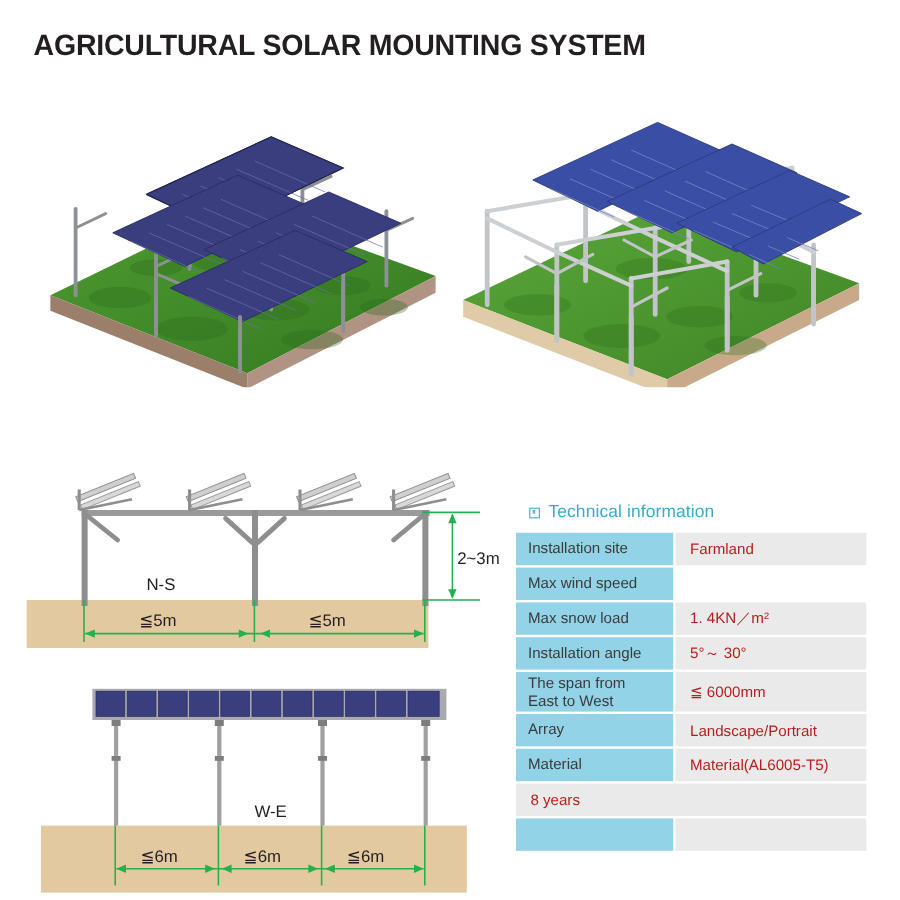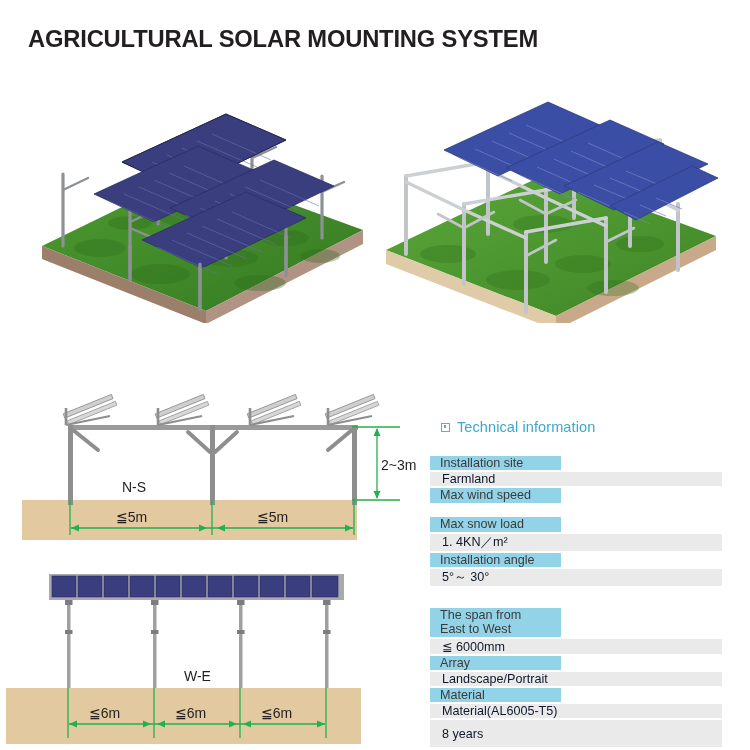--- a/index.html
+++ b/index.html
@@ -35,35 +35,35 @@
     position: absolute;
     overflow: hidden;
   }
   #render-left  { left: 30px;  top: 78px;  width: 345px; height: 245px; }
   #render-right { left: 378px; top: 78px;  width: 345px; height: 245px; }
   .render svg { display: block; width: 100%; height: 100%; }
 
   
   .diagram { position: absolute; }
   #diagram-ns { left: 22px; top: 392px; width: 400px; height: 148px; }
-  #diagram-we { left: 6px; top: 556px; width: 400px; height: 188px; text-align: right; }
+  #diagram-we { left: 34px; top: 556px; width: 400px; height: 188px; text-align: right; }
   .diagram svg { display: block; width: 100%; height: 100%; }
 
   
   #tech-panel {
     position: absolute;
     left: 430px;
     top: 418px;
     width: 292px;
   }
   #tech-heading {
     display: flex;
     align-items: center;
     gap: 7px;
-    margin-bottom: 20px;
+    margin-bottom: 8px;
     height: 18px;
     padding-left: 11px;
   }
   #tech-heading .bullet {
     width: 9px;
     height: 9px;
     border: 1.6px solid #49b6d6;
     box-sizing: border-box;
     position: relative;
     flex: none;
@@ -83,47 +83,46 @@
   }
   #tech-table {
     display: flex;
     flex-direction: column;
     gap: 2px;
   }
   .trow {
     display: flex;
     gap: 2px;
     min-height: 27px;
-    flex-direction: column;
   }
   .tlabel {
     width: 131px;
     flex: none;
     background: #93d3e8;
     color: #3b3b3b;
     font-size: 12.6px;
     line-height: 1.14;
     padding: 0 0 0 10px;
     display: flex;
     flex-direction: column;
     justify-content: center;
     box-sizing: border-box;
   }
   .tlabel .l2 { display: block; }
   .tvalue {
     flex: 1;
     background: #eaeaea;
-    color: #0f172a;
+    color: #b91c1c;
     font-size: 12.6px;
     display: flex;
     align-items: center;
     padding-left: 12px;
     box-sizing: border-box;
   }
-  .trow.tall { min-height: 33px; margin-top: 20px; }
+  .trow.tall { min-height: 33px; }
   .trow.empty .tvalue { color: transparent; }
 </style>
 </head>
 <body>
 
 <div id="page-title">AGRICULTURAL SOLAR MOUNTING SYSTEM</div>
 
 <div class="render" id="render-left">
   <svg viewBox="0 0 345 245" xmlns="http://www.w3.org/2000/svg">
     <defs>

